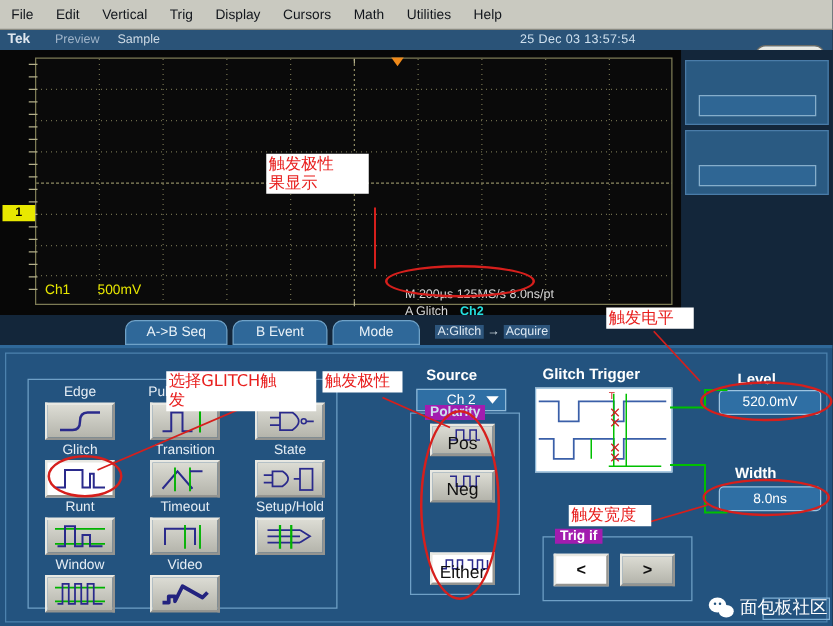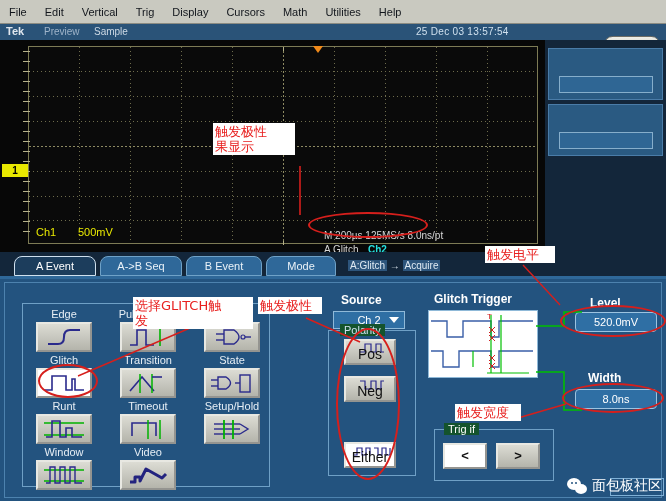--- a/index.html
+++ b/index.html
@@ -118,22 +118,22 @@
   }
   .panelin {
     position:absolute; left:4px; top:3px; width:658px; height:216px;
     background:#23537f; border:1px solid #4d82ae;
   }
 
   .group {
     position:absolute; border:1px solid #6fa0c6;
   }
   .grouplabel {
-    position:absolute; font-size:11px; color:#ffffff; font-weight:normal;
-    background:#14532d; padding:0 4px; white-space:nowrap;
+    position:absolute; font-size:11px; color:#ffffff; font-weight:bold;
+    background:#a21caf; padding:0 4px; white-space:nowrap;
   }
 
   .tbtn {
     position:absolute; width:56px; height:30px;
     background:linear-gradient(#dcdcd4,#b4b4ab);
     border:2px outset #e8e8e2;
   }
   .tbtn.sel { background:#ffffff; }
   .tlabel {
     position:absolute; font-size:11px; color:#e6eef5; width:70px; text-align:center;
@@ -275,21 +275,20 @@
 <div class="rightpanel">
   <div class="rp-box" style="top:8px;">
     <div class="inner"></div>
   </div>
   <div class="rp-box" style="top:64px;">
     <div class="inner"></div>
   </div>
 </div>
 
 <div class="tabrow">
-  <div class="tab sel" style="left:14px; width:82px;">A Event</div>
   <div class="tab" style="left:100px; width:82px;">A-&gt;B Seq</div>
   <div class="tab" style="left:186px; width:76px;">B Event</div>
   <div class="tab" style="left:266px; width:70px;">Mode</div>
   <div class="tabstatus">
     <span class="tagchip">A:Glitch</span>
     <span>→</span>
     <span class="tagchip">Acquire</span>
   </div>
 </div>
 <div class="tabunderline"></div>

